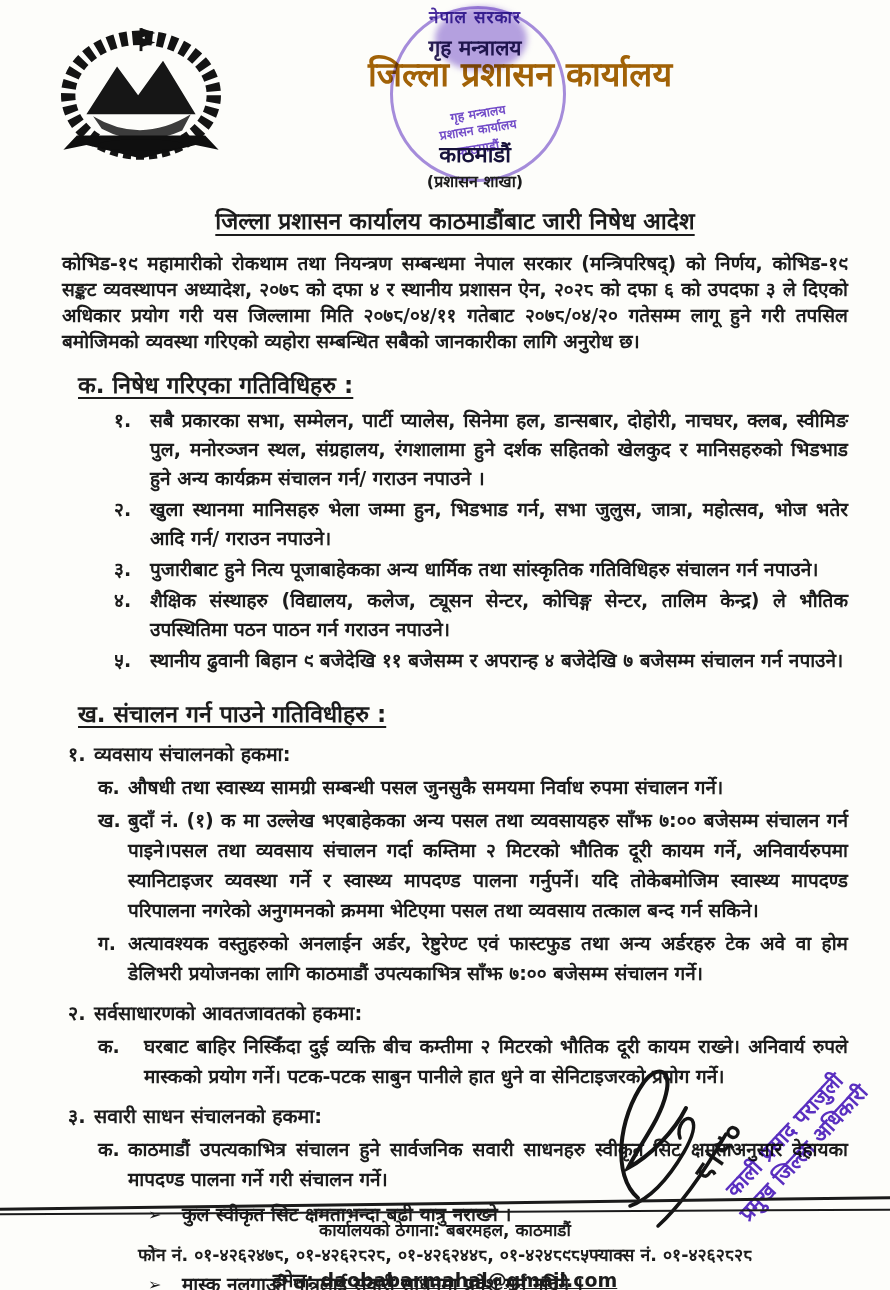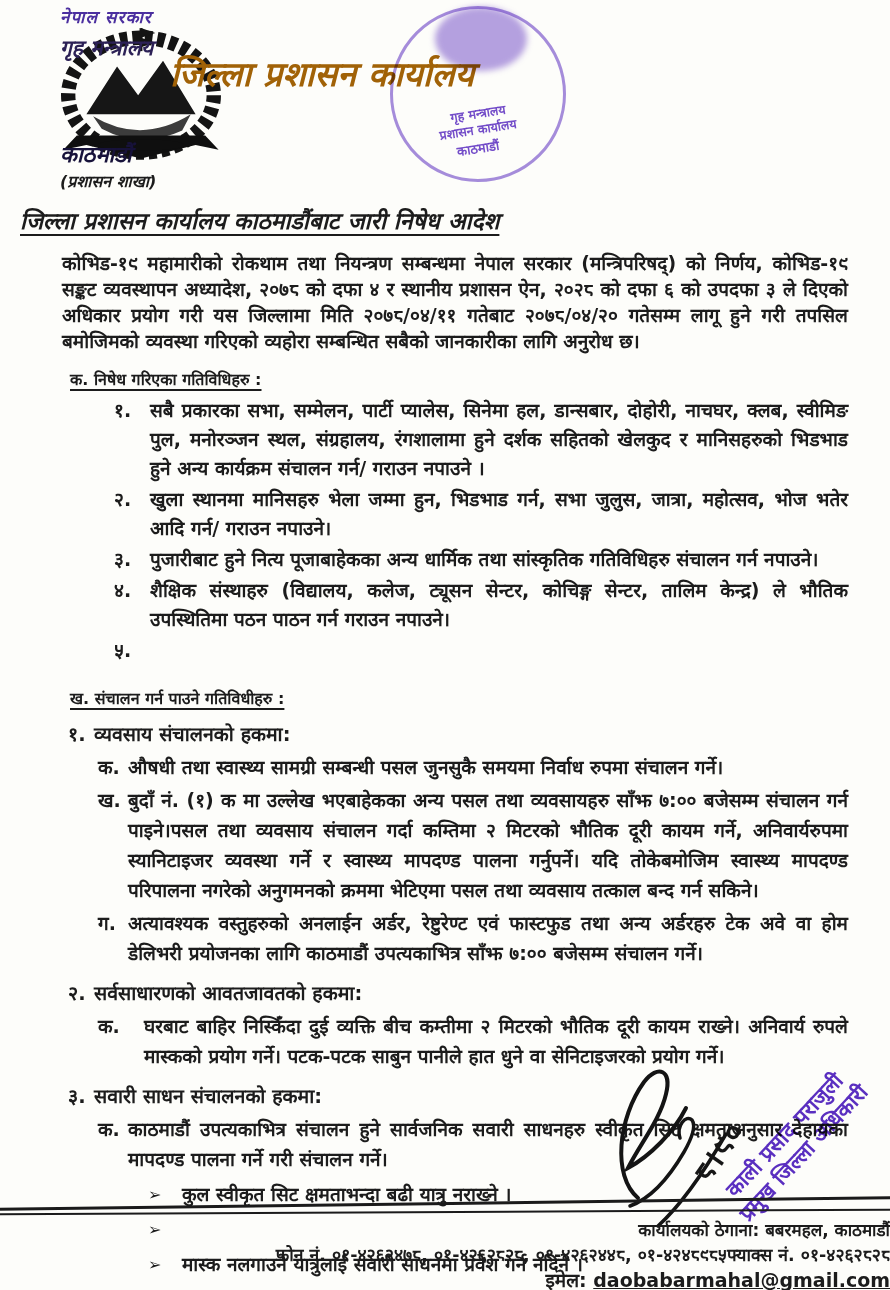--- a/index.html
+++ b/index.html
@@ -4,42 +4,42 @@
 <style>
   html,body{margin:0;padding:0;background:#e8e8e6;}
   .page{
     position:relative;width:890px;height:1290px;margin:0 auto;
     background:#fdfdfa;color:#1c1c1c;overflow:hidden;
     font-family:"DejaVu Sans","Liberation Sans",sans-serif;
     font-weight:700;
   }
   
   .emblem{position:absolute;left:50px;top:20px;width:182px;height:158px;}
-  .hdr{position:absolute;left:0;right:0;text-align:left;font-style:italic;}
+  .hdr{position:absolute;left:0;right:0;text-align:center;}
   .gov-line1{top:5px;font-size:17px;color:#4b2f9f;letter-spacing:1px;left:60px;}
   .gov-line2{top:33px;font-size:21px;color:#2c2156;left:60px;}
   .main-title{top:56px;left:170px;right:20px;font-size:34px;line-height:1.1;color:#a16207;}
   .city{top:138px;font-size:22px;left:60px;color:#17123a;}
   .branch{top:170px;font-size:16px;left:60px;}
   .subject{top:204px;left:0;right:0;font-size:23px;padding-left:20px;}
   .subject span{text-decoration:underline;text-underline-offset:5px;text-decoration-thickness:2px;}
   
   .stamp-circle{
     position:absolute;left:390px;top:6px;width:170px;height:170px;border-radius:50%;
     border:3px solid rgba(93,47,196,.55);mix-blend-mode:multiply;pointer-events:none;
   }
   .stamp-smudge{position:absolute;left:42px;top:-2px;width:92px;height:64px;border-radius:50%;
     background:rgba(93,47,196,.45);filter:blur(3px);}
   .stamp-txt{position:absolute;left:0;right:0;text-align:center;color:rgba(93,47,196,.85);
     font-size:12.5px;transform:rotate(-9deg);white-space:nowrap;}
   .st1{top:96px;}  .st2{top:112px;} .st3{top:130px;font-size:13px;}
   
   .body-flow{position:absolute;left:62px;right:42px;top:240px;}
   .intro{font-size:19px;line-height:26px;text-align:justify;margin:10px 0 14px;}
-  .sec-head{font-size:16px;margin:10px 8px 6px;}
+  .sec-head{font-size:23px;margin:10px 16px 6px;}
   .sec-head span{text-decoration:underline;text-underline-offset:4px;text-decoration-thickness:2px;}
   .row{display:flex;font-size:19px;line-height:29px;margin:2px 0;}
   .row .num{width:36px;margin-left:52px;flex:none;}
   .row .txt{flex:1;text-align:justify;}
   .sub{display:flex;font-size:19.5px;line-height:29px;margin-top:11px;}
   .sub .snum{width:26px;margin-left:6px;flex:none;}
   .li{display:flex;font-size:19px;line-height:30px;margin:3px 0 3px 36px;}
   .li .letter{width:30px;flex:none;}
   .li .litxt{flex:1;text-align:justify;}
   .li.wide .letter{width:46px;}
@@ -47,21 +47,21 @@
   .bullet .bmark{width:34px;flex:none;font-size:16px;}
   
   .sig-block{position:absolute;right:0;top:1030px;width:310px;height:250px;}
   .sig-svg{position:absolute;left:20px;top:18px;}
   .sig-date{position:absolute;left:105px;top:100px;transform:rotate(-55deg);font-size:30px;color:#161616;letter-spacing:2px;}
   .sig-stamp{position:absolute;right:8px;top:88px;transform:rotate(-47deg);color:#5b2fc4;
     font-size:21px;line-height:26px;text-align:center;white-space:nowrap;mix-blend-mode:multiply;}
   
   .rule1{position:absolute;left:-6px;right:-6px;top:1202px;height:3px;background:#1b1b1b;transform:rotate(-0.75deg);}
   .rule2{position:absolute;left:-6px;right:-6px;top:1211px;height:2px;background:#1b1b1b;transform:rotate(-0.30deg);}
-  .foot{position:absolute;left:0;right:0;text-align:right;}
+  .foot{position:absolute;left:0;right:0;text-align:center;}
   .addr{top:1218px;font-size:17px;}
   .phone{top:1242px;font-size:17.5px;}
   .emailrow{top:1267px;font-size:19px;}
   .emailrow .em{text-decoration:underline;font-family:"DejaVu Sans","Liberation Sans",sans-serif;}
 </style>
 </head>
 <body>
 
 <div class="page">
 
@@ -107,20 +107,21 @@
     <div class="row">
       <span class="num">३.</span>
       <span class="txt">पुजारीबाट हुने नित्य पूजाबाहेकका अन्य धार्मिक तथा सांस्कृतिक गतिविधिहरु संचालन गर्न नपाउने।</span>
     </div>
     <div class="row">
       <span class="num">४.</span>
       <span class="txt">शैक्षिक संस्थाहरु (विद्यालय, कलेज, ट्यूसन सेन्टर, कोचिङ्ग सेन्टर, तालिम केन्द्र) ले भौतिक उपस्थितिमा पठन पाठन गर्न गराउन नपाउने।</span>
     </div>
     <div class="row">
       <span class="num">५.</span>
+      <span class="txt">स्थानीय ढुवानी बिहान ९ बजेदेखि ११ बजेसम्म र अपरान्ह ४ बजेदेखि ७ बजेसम्म संचालन गर्न नपाउने।</span>
     </div>
 
     <div class="sec-head" style="margin-top:22px;"><span>ख. संचालन गर्न पाउने गतिविधीहरु :</span></div>
 
     <div class="sub">
       <span class="snum">१.</span>
       <span>व्यवसाय संचालनको हकमा:</span>
     </div>
     <div class="li">
       <span class="letter">क.</span>

